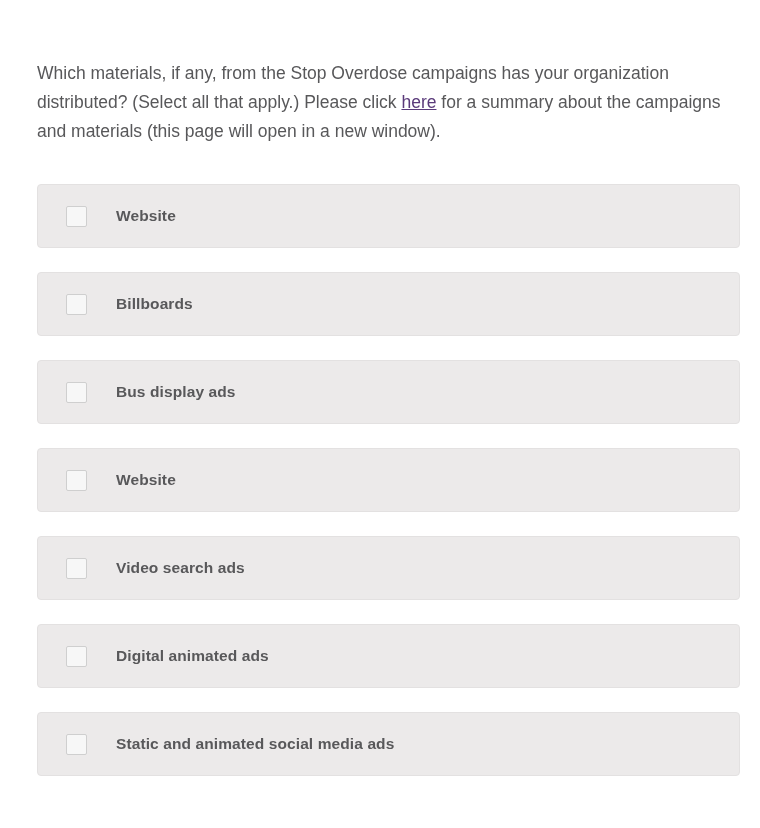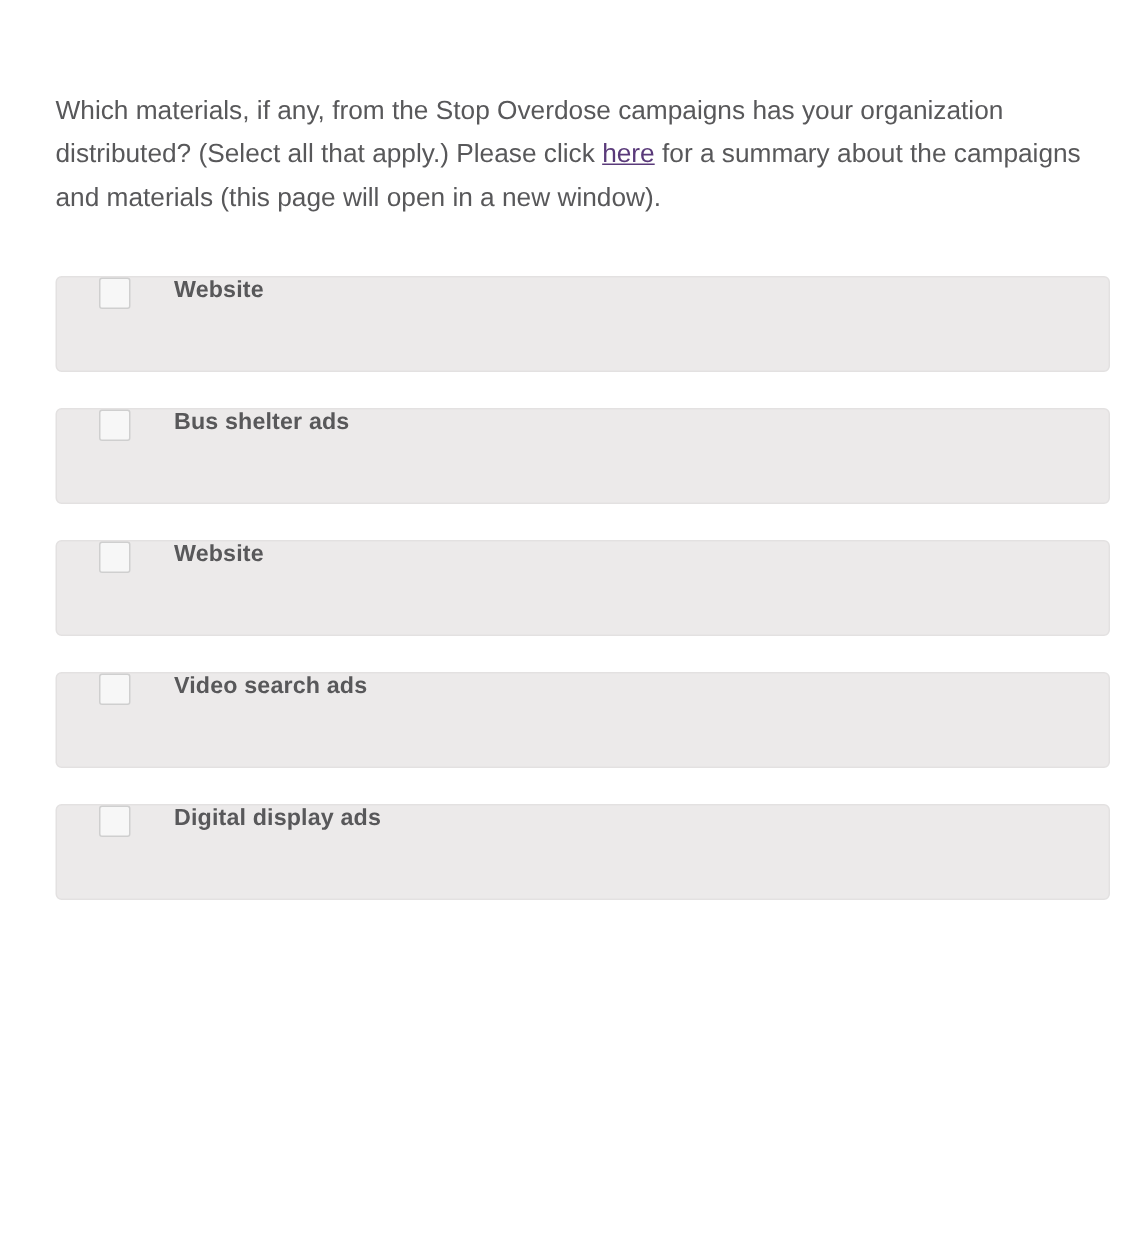--- a/index.html
+++ b/index.html
@@ -43,21 +43,21 @@
   }
   .option-row {
     box-sizing: border-box;
     width: 703px;
     height: 64px;
     background: #eceaea;
     border: 1px solid #e3e1e1;
     border-radius: 4px;
     margin-bottom: 24px;
     display: flex;
-    align-items: flex-start;
+    align-items: center;
     padding-left: 28px;
     cursor: pointer;
   }
   .checkbox {
     width: 19px;
     height: 19px;
     background: #f7f7f7;
     border: 1px solid #cfcfcf;
     border-radius: 2px;
     flex: none;
@@ -80,36 +80,44 @@
   </div>
 
   <div class="options">
 
     <div class="option-row">
       <span class="checkbox"></span>
       <span class="option-label">Website</span>
     </div>
 
 
+    <div class="option-row">
+      <span class="checkbox"></span>
+      <span class="option-label">Billboards</span>
+    </div>
 
     <div class="option-row">
       <span class="checkbox"></span>
-      <span class="option-label">Bus shelter ads</span>
+      <span class="option-label">Bus display ads</span>
     </div>
 
     <div class="option-row">
       <span class="checkbox"></span>
       <span class="option-label">Website</span>
     </div>
 
     <div class="option-row">
       <span class="checkbox"></span>
       <span class="option-label">Video search ads</span>
     </div>
 
     <div class="option-row">
       <span class="checkbox"></span>
-      <span class="option-label">Digital display ads</span>
+      <span class="option-label">Digital animated ads</span>
     </div>
 
+    <div class="option-row">
+      <span class="checkbox"></span>
+      <span class="option-label">Static and animated social media ads</span>
+    </div>
 
   </div>
 </div>
 
 </body></html>

